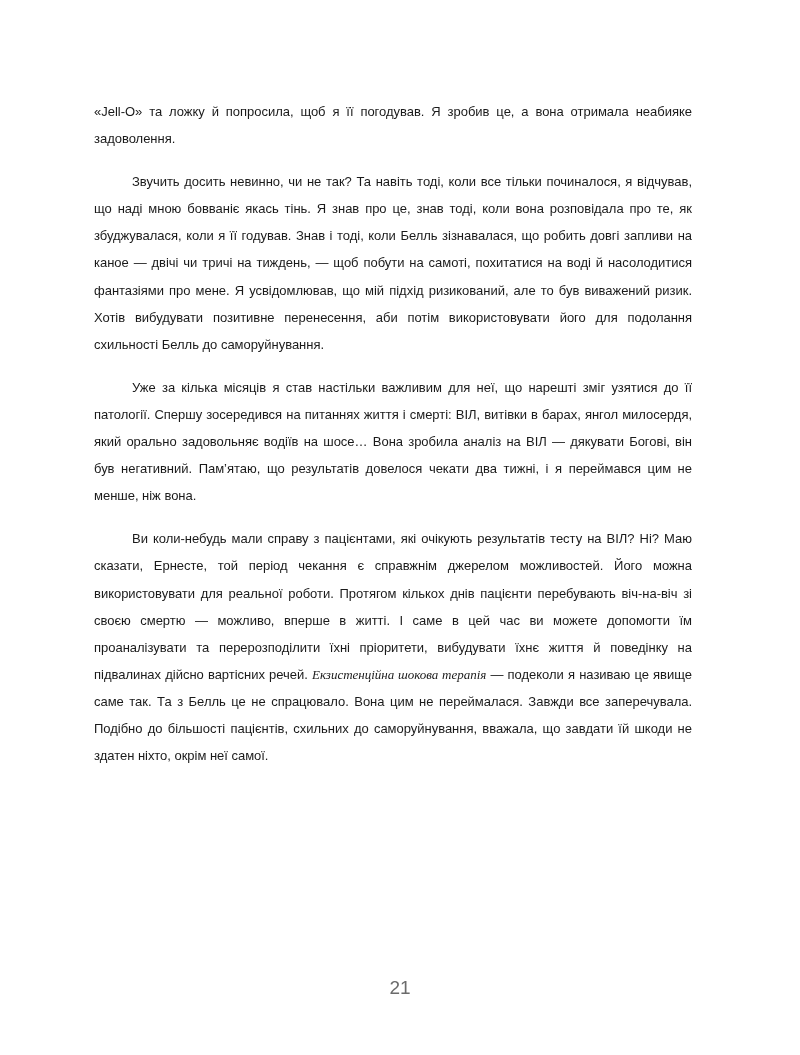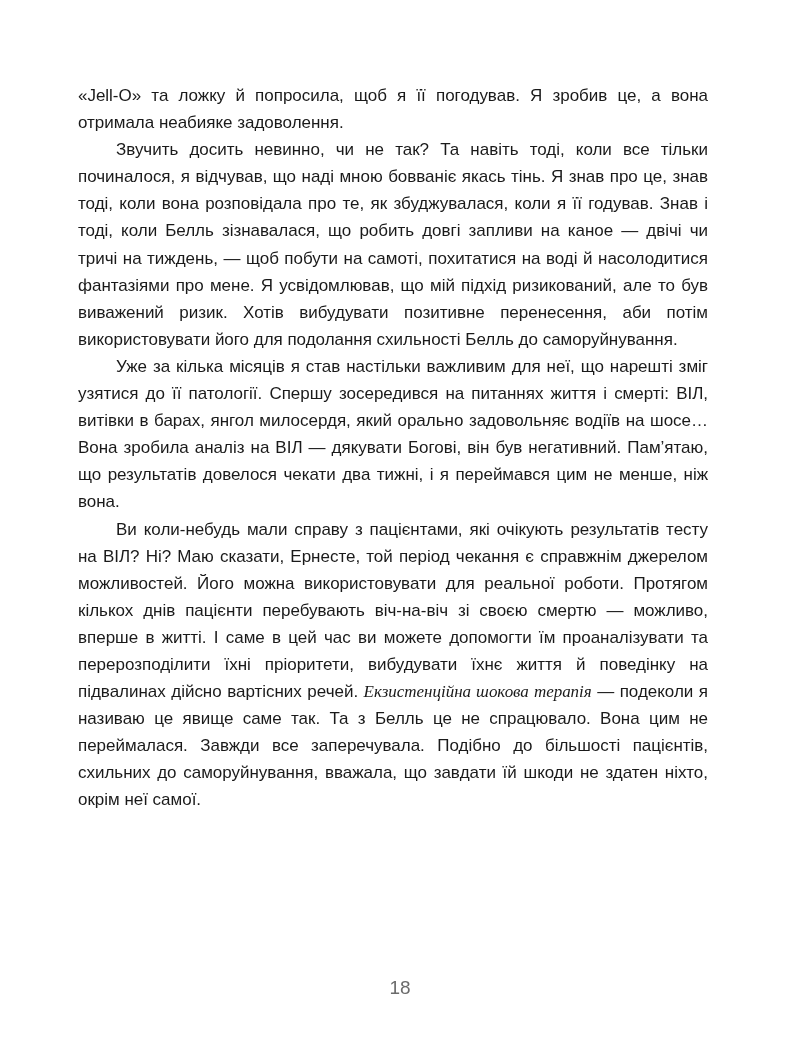--- a/index.html
+++ b/index.html
@@ -27,23 +27,23 @@
   }
 
   #text-block {
     position: absolute;
     left: 78px;
     top: 82px;
     width: 630px;
   }
 
   p.para {
-    margin: 0;
+    margin: 16px;
     padding: 0;
-    font-size: 17px;
+    font-size: 13px;
     line-height: 27.1px;
     color: #1a1a1a;
     text-align: justify;
     text-justify: inter-word;
     text-indent: 38px;
     letter-spacing: -0.02px;
     word-spacing: 0px;
     hyphens: none;
   }
 
@@ -79,15 +79,15 @@
     <p class="para first">«Jell-O» та ложку й попросила, щоб я її погодував. Я зробив це, а вона отримала неабияке задоволення.</p>
 
     <p class="para">Звучить досить невинно, чи не так? Та навіть тоді, коли все тільки починалося, я відчував, що наді мною бовваніє якась тінь. Я знав про це, знав тоді, коли вона розповідала про те, як збуджувалася, коли я її годував. Знав і тоді, коли Белль зізнавалася, що робить довгі запливи на каное — двічі чи тричі на тиждень, — щоб побути на самоті, похитатися на воді й насолодитися фантазіями про мене. Я усвідомлював, що мій підхід ризикований, але то був виважений ризик. Хотів вибудувати позитивне перенесення, аби потім використовувати його для подолання схильності Белль до саморуйнування.</p>
 
     <p class="para">Уже за кілька місяців я став настільки важливим для неї, що нарешті зміг узятися до її патології. Спершу зосередився на питаннях життя і смерті: ВІЛ, витівки в барах, янгол милосердя, який орально задовольняє водіїв на шосе… Вона зробила аналіз на ВІЛ — дякувати Богові, він був негативний. Пам’ятаю, що результатів довелося чекати два тижні, і я переймався цим не менше, ніж вона.</p>
 
     <p class="para"><span>Ви коли-небудь мали справу з пацієнтами, які очікують результатів тесту на ВІЛ? Ні? Маю сказати, Ернесте, той період чекання є справжнім джерелом можливостей. Його можна використовувати для реальної роботи. Протягом кількох днів пацієнти перебувають віч-на-віч зі своєю смертю — можливо, вперше в житті. І саме в цей час ви можете допомогти їм проаналізувати та перерозподілити їхні пріоритети, вибудувати їхнє життя й поведінку на підвалинах дійсно вартісних речей. </span><em class="italic-term">Екзистенційна шокова терапія</em><span> — подеколи я називаю це явище саме так. Та з Белль це не спрацювало. Вона цим не переймалася. Завжди все заперечувала. Подібно до більшості пацієнтів, схильних до саморуйнування, вважала, що завдати їй шкоди не здатен ніхто, окрім неї самої.</span></p>
 
   </div>
 
-  <div id="page-number">18</div>
+  <div id="page-number">21</div>
 
 </div>
 
 </body></html>

